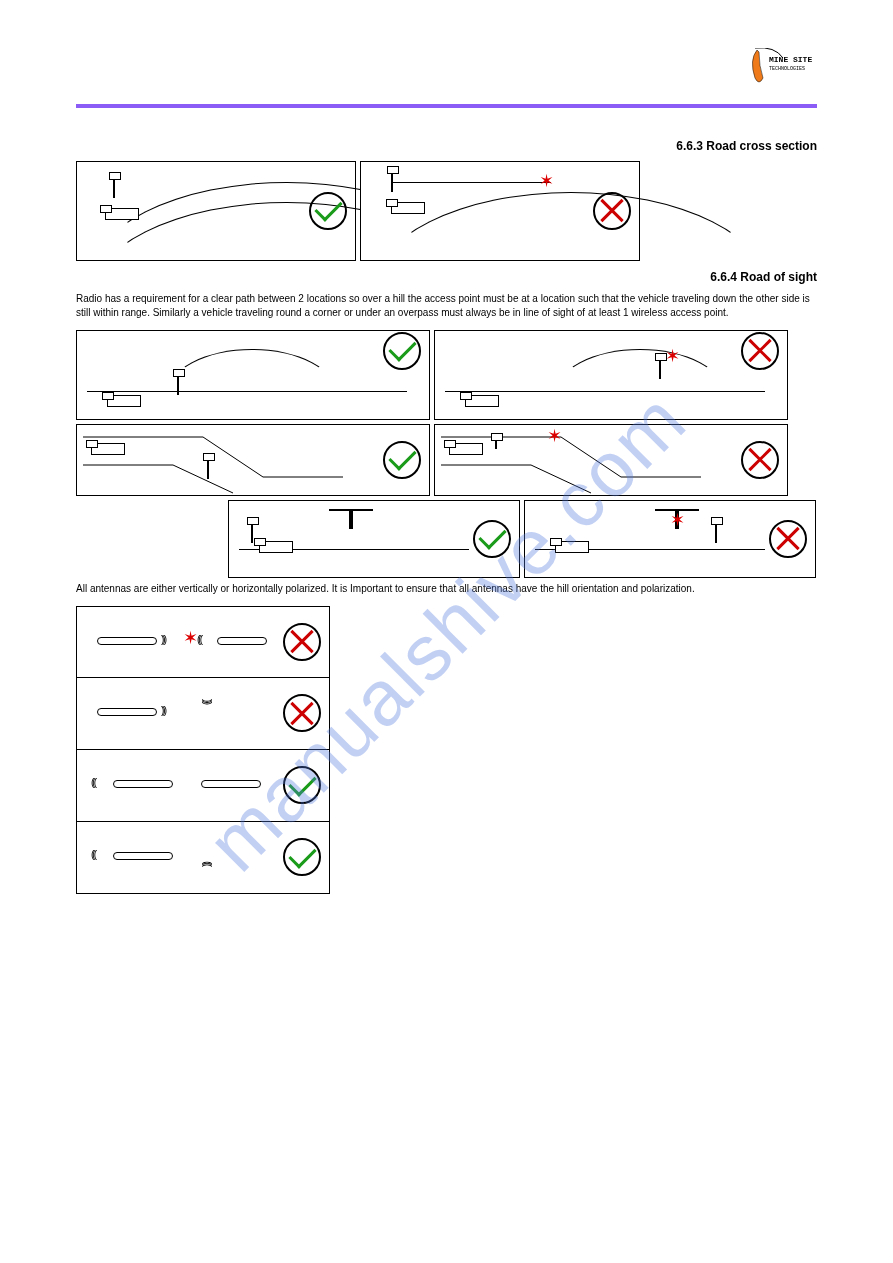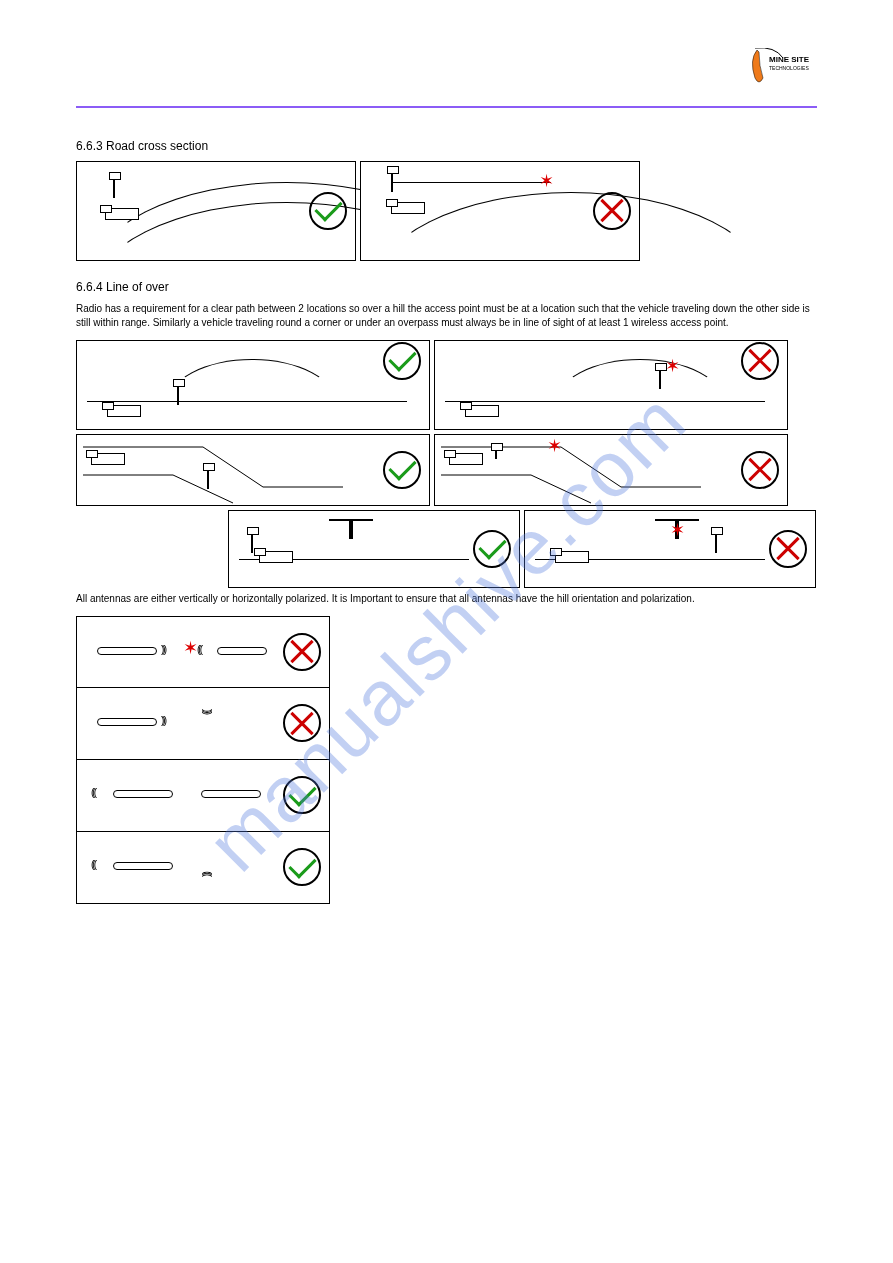--- a/index.html
+++ b/index.html
@@ -14,28 +14,30 @@
     line-height: 1.4;
   }
   .page {
     padding: 48px 76px 40px 76px;
     position: relative;
     height: 100%;
   }
   .header {
     position: relative;
     height: 60px;
-    border-bottom: 2px solid #8b5cf6;
+    border-bottom: 4px solid #8b5cf6;
     margin-bottom: 30px;
+    font-family: Liberation Mono, monospace;
   }
   .logo { position: absolute; right: 0; top: 0; }
   h3 {
     font-size: 12px;
-    font-weight: normal;
-    margin: 18px 0 6px 0;
+    font-weight: bold;
+    margin: 8px 0 6px 0;
+    text-align: right;
   }
   .para { font-size: 10px; margin-bottom: 10px; }
   .row { display: flex; gap: 4px; margin-bottom: 4px; }
   .cell { border: 1px solid #000; position: relative; background: #fff; }
   .wa { width: 280px; height: 100px; }
   .wb { width: 354px; height: 90px; }
   .wc { width: 292px; height: 78px; }
   .wd { width: 254px; height: 72px; }
   .indent { margin-left: 152px; }
   .vstack .cell { margin-bottom: 0; border-top: 0; }
@@ -131,21 +133,21 @@
     <div class="cell wa">
       <div class="curve" style="left:10px; top:30px; width:400px; height:200px;"></div>
       <div class="lineH" style="left:30px; top:20px; width:160px;"></div>
       <div class="antenna" style="left:30px; top:10px;"></div>
       <div class="truck" style="left:30px; top:40px;"></div>
       <div class="star" style="left:178px; top:12px;">✶</div>
       <div class="badge-bad"></div>
     </div>
   </div>
 
-  <h3>6.6.4 Line of over</h3>
+  <h3>6.6.4 Road of sight</h3>
   <p class="para">Radio has a requirement for a clear path between 2 locations so over a hill the access point must be at a location such that the vehicle traveling down the other side is still within range. Similarly a vehicle traveling round a corner or under an overpass must always be in line of sight of at least 1 wireless access point.</p>
 
   <div class="row">
     <div class="cell wb">
       <div class="lineH" style="left:10px; top:60px; width:320px;"></div>
       <div class="curve" style="left:90px; top:18px; width:170px; height:90px;"></div>
       <div class="antenna" style="left:100px; top:44px;"></div>
       <div class="truck" style="left:30px; top:64px;"></div>
       <div class="badge-ok" style="top:20px;"></div>
     </div>

